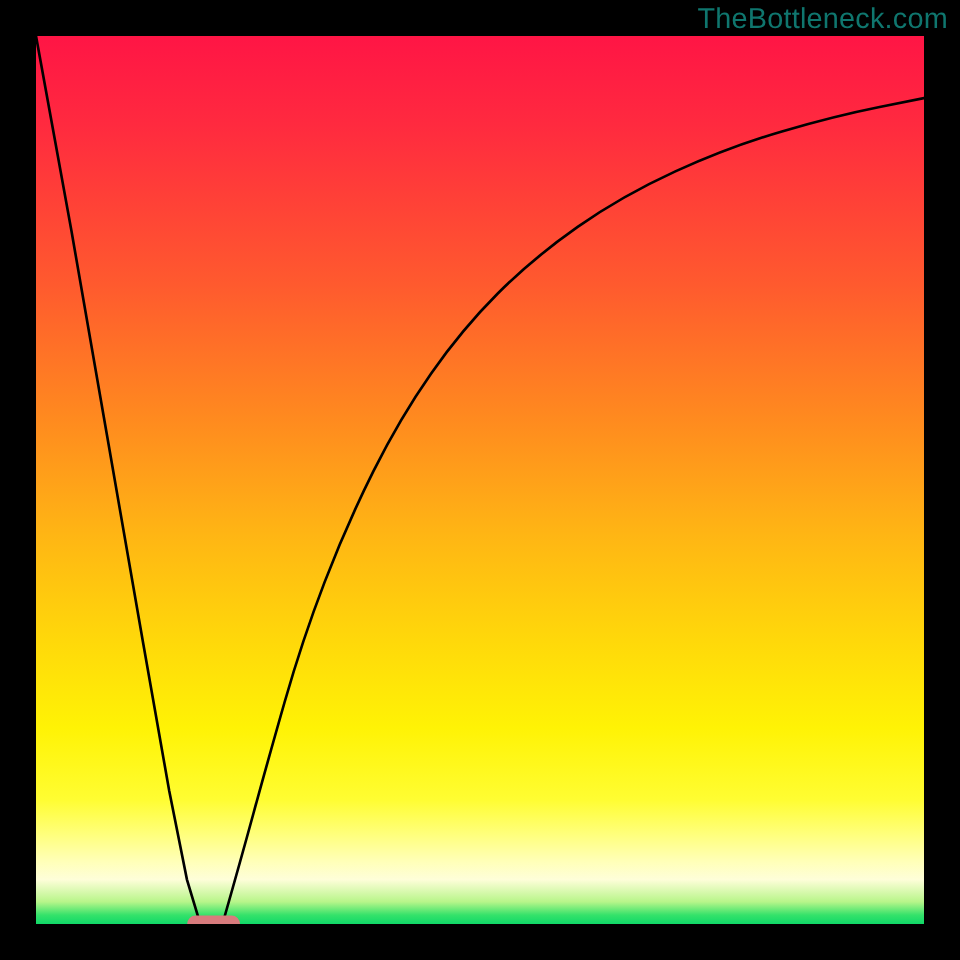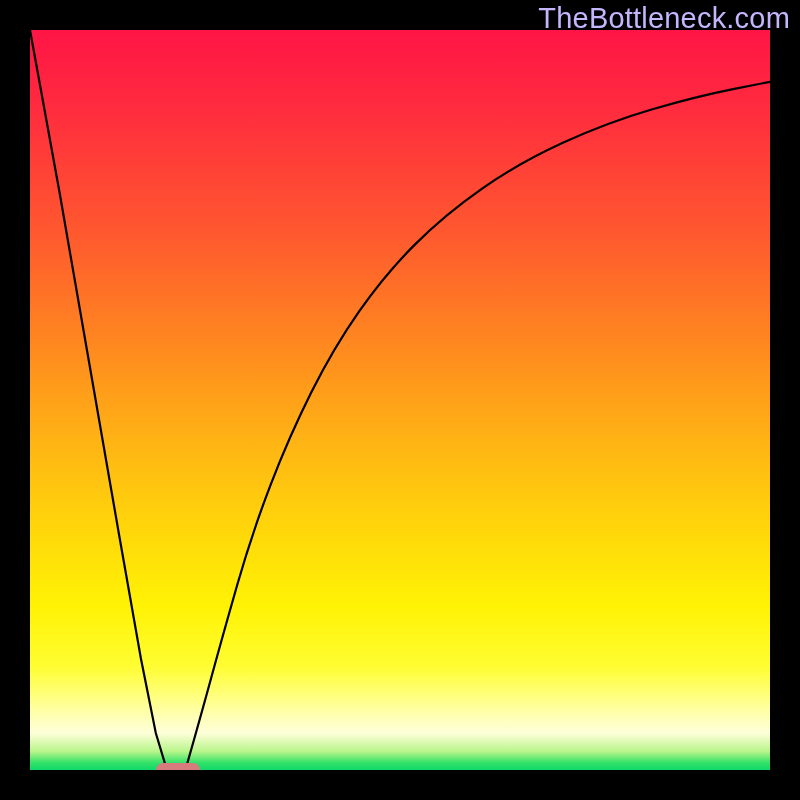--- a/index.html
+++ b/index.html
@@ -15,22 +15,22 @@
     position: relative;
     width: 800px;
     height: 800px;
     background: #000000;
     box-sizing: border-box;
   }
   .watermark {
     position: absolute;
     top: 2px;
     right: 10px;
-    color: #c4b5fd;
-    font-size: 29px;
+    color: #0f766e;
+    font-size: 24px;
     font-weight: 500;
     letter-spacing: 0.2px;
     z-index: 5;
     user-select: none;
   }
   .plot-outer {
     position: absolute;
     left: 30px;
     top: 30px;
     width: 740px;

